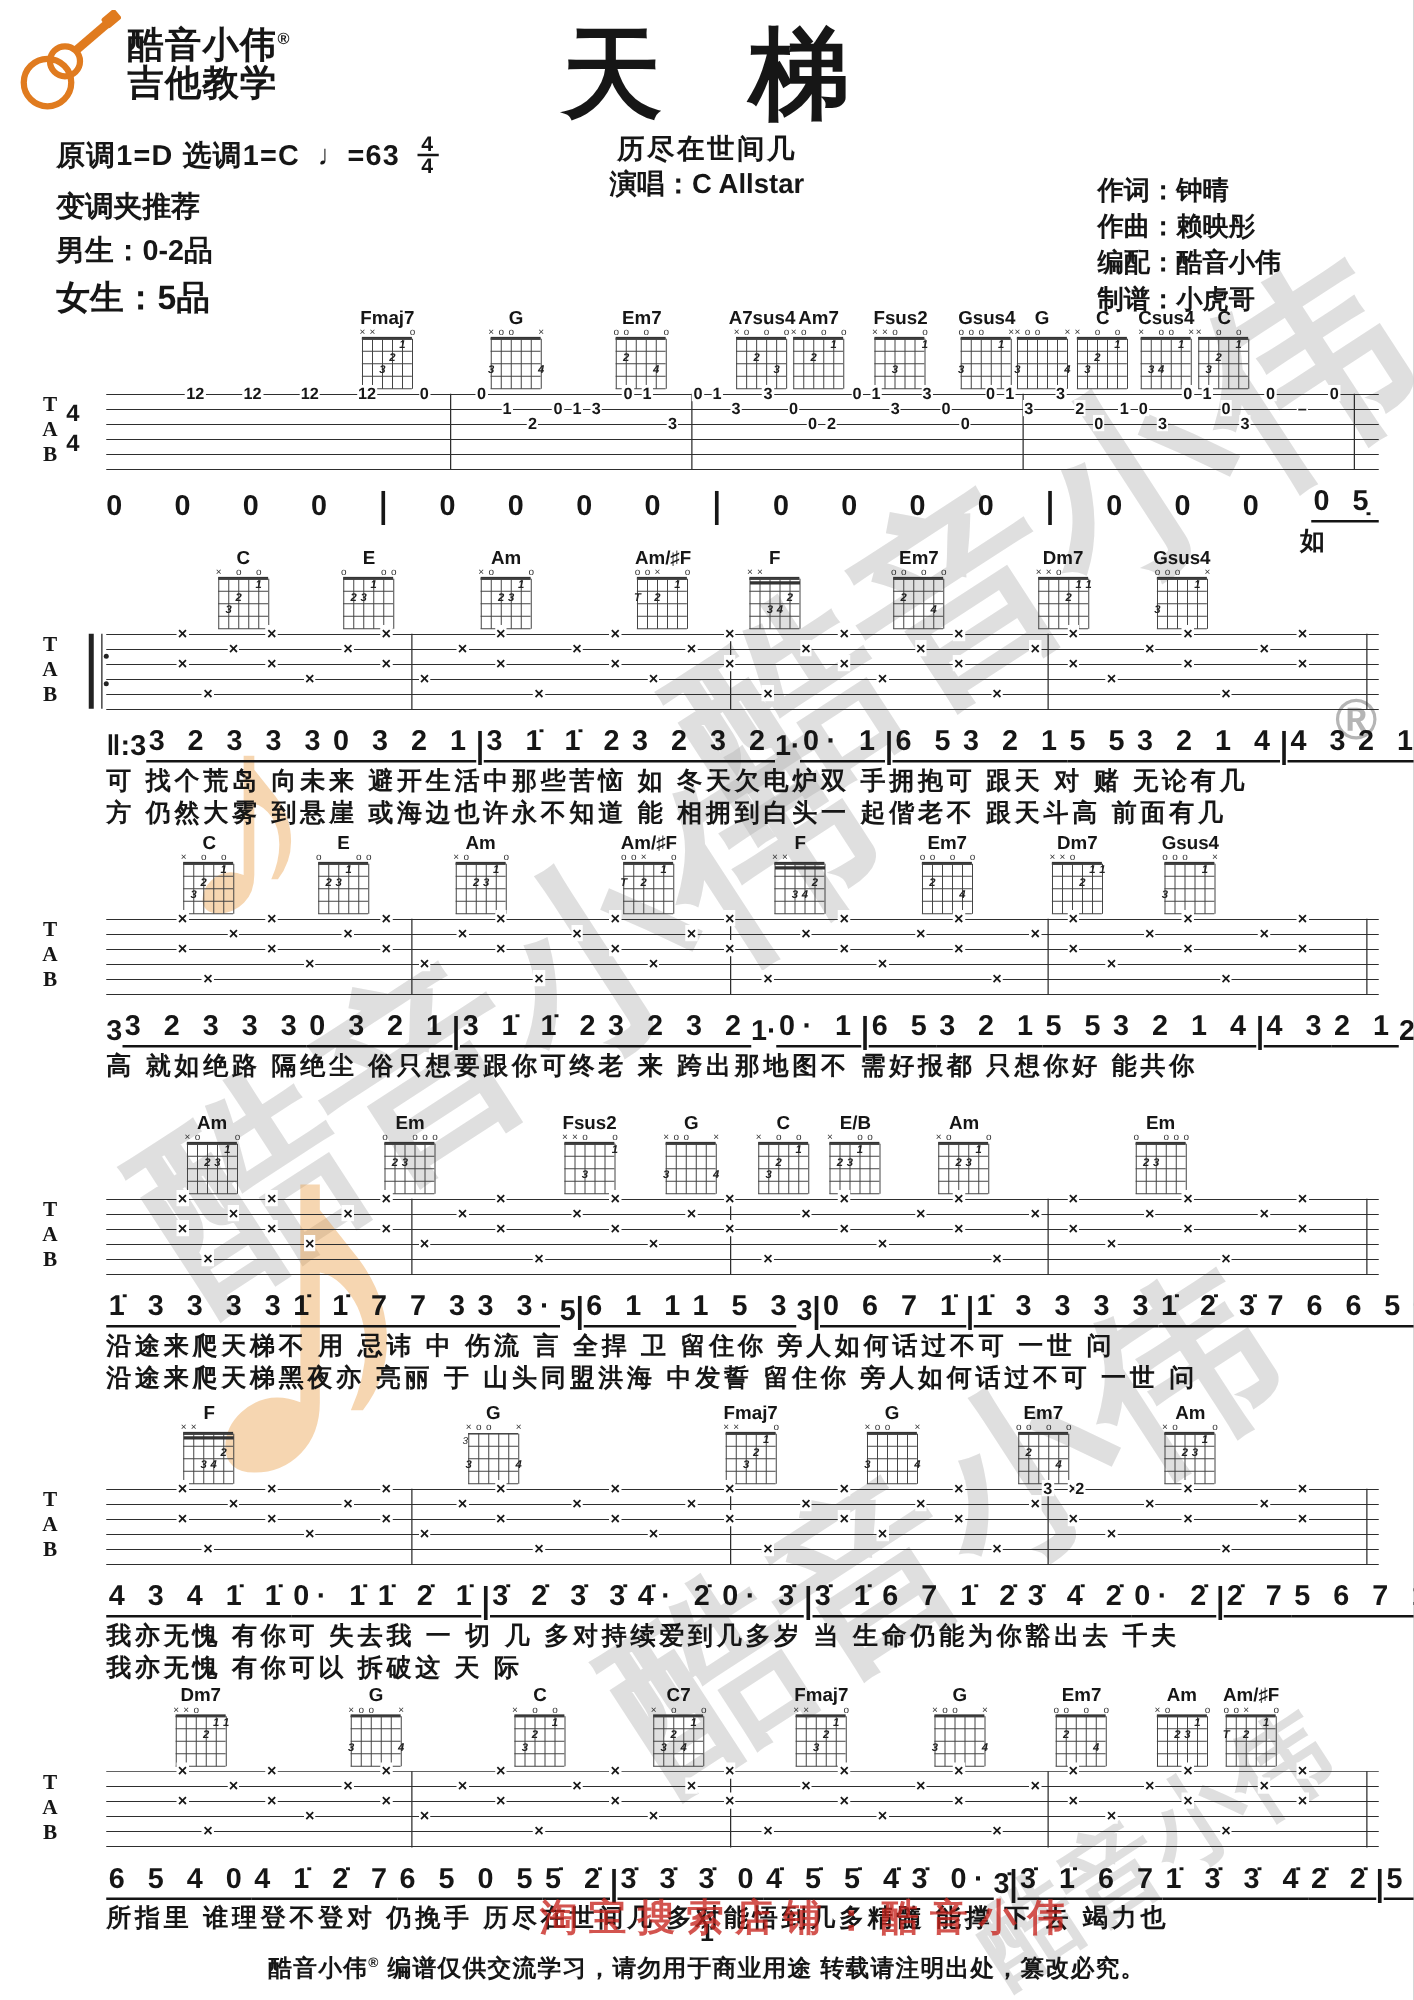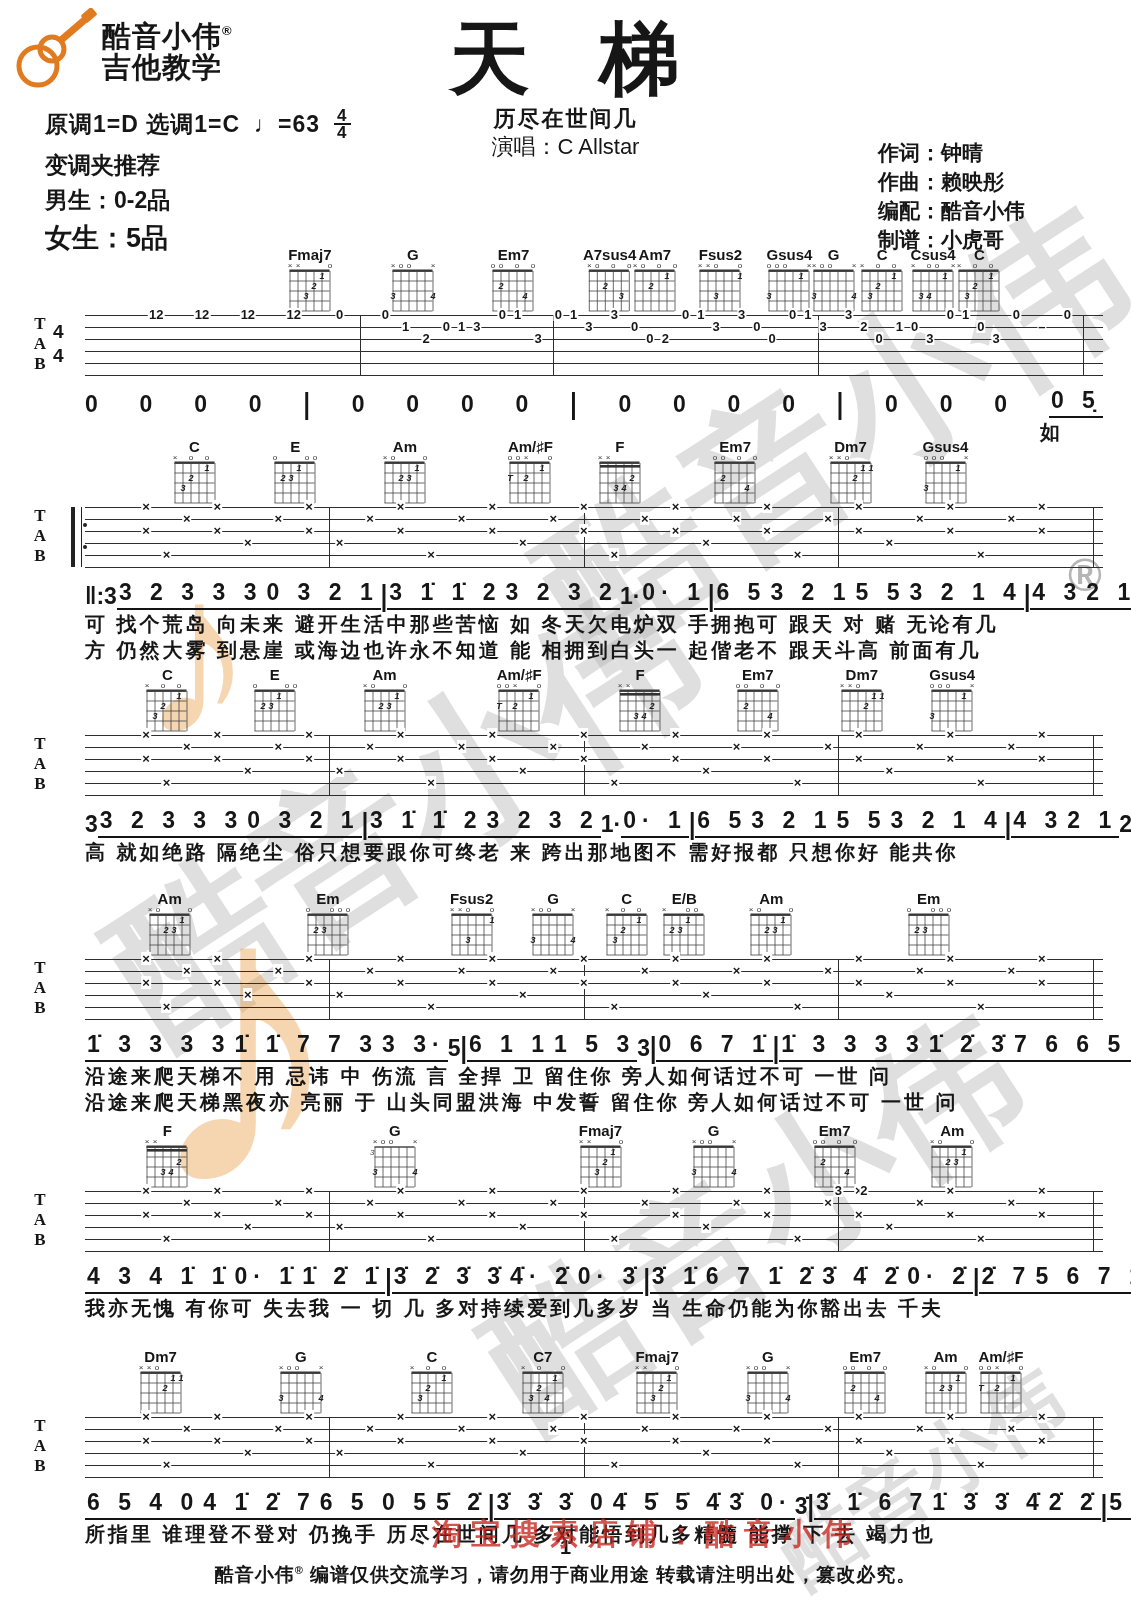--- a/index.html
+++ b/index.html
@@ -14,21 +14,21 @@
   .wm-tao{z-index:3;color:rgba(198,36,30,.78);font-size:30px;font-weight:bold;letter-spacing:9px;white-space:nowrap;}
   
   .hdr-el{position:absolute;z-index:2;}
   .logo{left:12px;top:8px;display:flex;align-items:center;}
   .logo-txt{margin-left:4px;font-weight:900;font-size:29px;line-height:31px;letter-spacing:1px;}
   .logo-txt sup{font-size:13px;}
   .badge{left:222px;top:40px;font-size:33px;font-weight:900;letter-spacing:5px;}
   .title{left:0;right:0;top:6px;text-align:center;font-family:"Liberation Serif","DejaVu Serif",serif;
          font-weight:900;font-size:80px;word-spacing:46px;letter-spacing:2px;}
   .genre{left:0;right:0;top:104px;text-align:center;font-size:22px;font-weight:bold;letter-spacing:2px;}
-  .singer{left:0;right:0;top:132px;text-align:center;font-size:22px;font-weight:normal;}
+  .singer{left:0;right:0;top:132px;text-align:center;font-size:22px;font-weight:bold;}
   .meta1{left:45px;top:108px;font-size:23px;font-weight:bold;letter-spacing:1px;display:flex;align-items:center;gap:14px;}
   .ts{display:inline-flex;flex-direction:column;text-align:center;font-size:17px;font-weight:bold;line-height:15px;}
   .ts .tn{border-bottom:2px solid #161616;padding:0 3px;}
   .capo1{left:45px;top:150px;font-size:23px;font-weight:bold;}
   .capo2{left:45px;top:185px;font-size:23px;font-weight:bold;}
   .capo3{left:45px;top:220px;font-size:27px;font-weight:bold;}
   .credits{left:878px;top:138px;font-size:21px;font-weight:bold;line-height:29px;}
   
   #score{position:absolute;inset:0;z-index:1;}
   .system{position:absolute;left:0;right:0;}
@@ -1305,20 +1305,21 @@
           <span class="mbar">|</span>
           <span class="grp">3̇ 1̇</span>
           <span class="grp">6 7 1̇ 2̇</span>
           <span class="grp">3̇ 4̇ 2̇</span>
           <span class="grp">0· 2̇</span>
           <span class="mbar">|</span>
           <span class="grp">2̇ 7</span>
           <span class="grp">5 6 7 1̇ 2̇ 3̇</span>
         </div>
         <div class="lyr">我亦无愧  有你可  失去我 一 切  几 多对持续爱到几多岁  当 生命仍能为你豁出去 千夫</div>
+        <div class="lyr">我亦无愧  有你可以 拆破这 天 际</div>
       </div>
       <div class="system" style="top: 1348px;">
         <div class="chords">
           <div class="chord" style="left: 14.2%;"><div class="cname">Dm7</div><svg width="50" height="54">
               <text x="5" y="7" text-anchor="middle" font-size="8" fill="#333">×</text>
               <text x="13" y="7" text-anchor="middle" font-size="8" fill="#333">×</text>
               <text x="21" y="7" text-anchor="middle" font-size="8" fill="#333">o</text>
               <rect x="4.5" y="8.5" width="40" height="2.4" fill="#333"></rect>
               <line x1="4.5" x2="44.5" y1="10" y2="10" stroke="#444" stroke-width="0.8"></line>
               <line x1="4.5" x2="44.5" y1="20" y2="20" stroke="#444" stroke-width="0.8"></line>

